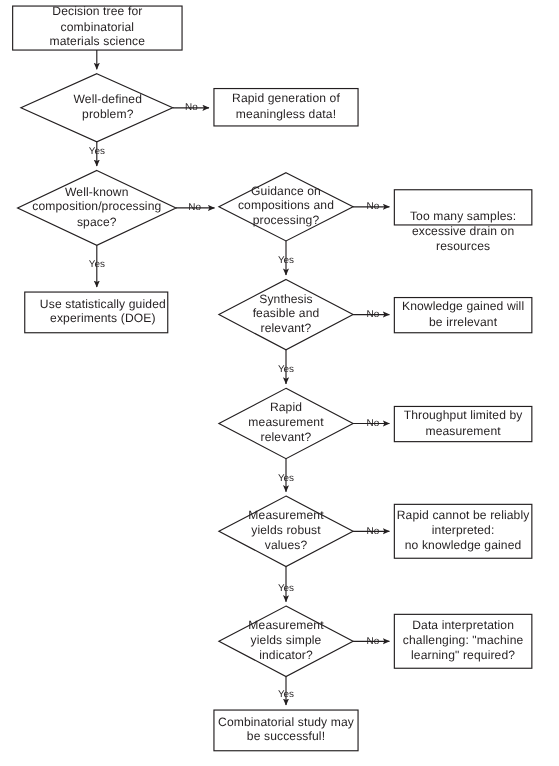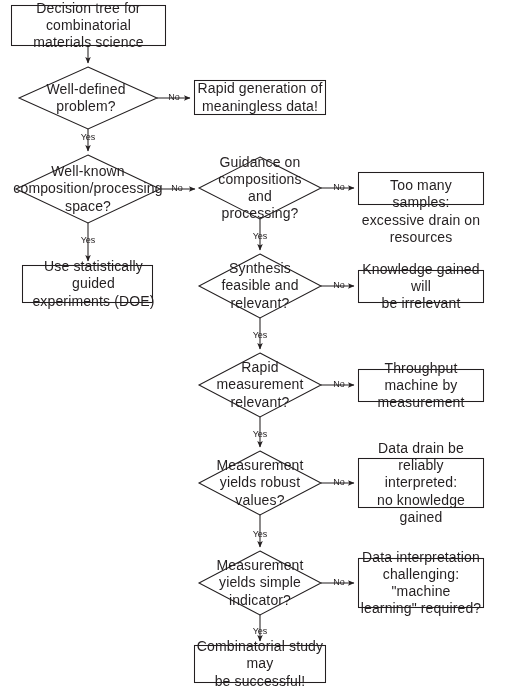--- a/index.html
+++ b/index.html
@@ -26,21 +26,21 @@
     width: 508px;
     height: 696px;
   }
   .node-label {
     position: absolute;
     display: flex;
     align-items: center;
     justify-content: center;
     text-align: center;
     line-height: 1.22;
-    font-size: 14px;
+    font-size: 11px;
     color: #231f20;
     letter-spacing: 0.01em;
     white-space: pre-line;
     pointer-events: none;
   }
   .edge-label {
     position: absolute;
     font-size: 9.0px;
     color: #231f20;
     text-align: center;
@@ -129,21 +129,21 @@
 
       <line x1="321" y1="583" x2="354" y2="583" marker-end="url(#arrowhead)"></line>
 
       <line x1="260" y1="615" x2="260" y2="641" marker-end="url(#arrowhead)"></line>
     </g>
   </svg>
 
   <div class="node-label" style="left:13px; top:7px; width:151px; height:37px;">Decision tree for combinatorial
 materials science</div>
 
-  <div class="node-label" style="left:36px; top:82px; width:100px; height:32px;">Well-defined
+  <div class="node-label" style="left:48px; top:82px; width:100px; height:32px;">Well-defined
 problem?</div>
 
   <div class="node-label" style="left:196px; top:82px; width:128px; height:31px;">Rapid generation of
 meaningless data!</div>
 
   <div class="node-label" style="left:22px; top:167px; width:132px; height:44px;">Well-known
 composition/processing
 space?</div>
 
   <div class="node-label" style="left:24px; top:267px; width:139px; height:34px;">Use statistically guided
@@ -160,28 +160,28 @@
 feasible and
 relevant?</div>
 
   <div class="node-label" style="left:360px; top:272px; width:122px; height:29px;">Knowledge gained will
 be irrelevant</div>
 
   <div class="node-label" style="left:210px; top:363px; width:100px; height:44px;">Rapid
 measurement
 relevant?</div>
 
-  <div class="node-label" style="left:360px; top:371px; width:122px; height:29px;">Throughput machine by
+  <div class="node-label" style="left:360px; top:371px; width:122px; height:29px;">Throughput limited by
 measurement</div>
 
   <div class="node-label" style="left:208px; top:461px; width:104px; height:44px;">Measurement
 yields robust
 values?</div>
 
-  <div class="node-label" style="left:360px; top:460px; width:122px; height:46px;">Data drain be reliably
+  <div class="node-label" style="left:360px; top:460px; width:122px; height:46px;">Rapid cannot be reliably
 interpreted:
 no knowledge gained</div>
 
   <div class="node-label" style="left:208px; top:561px; width:104px; height:44px;">Measurement
 yields simple
 indicator?</div>
 
   <div class="node-label" style="left:360px; top:560px; width:122px; height:46px;">Data interpretation
 challenging: "machine
 learning" required?</div>

